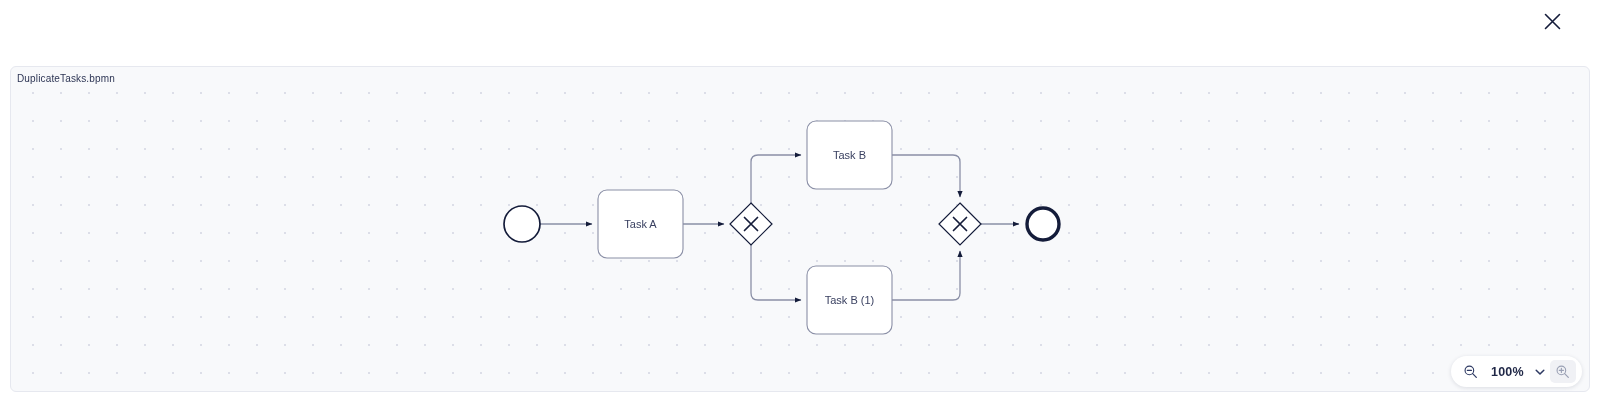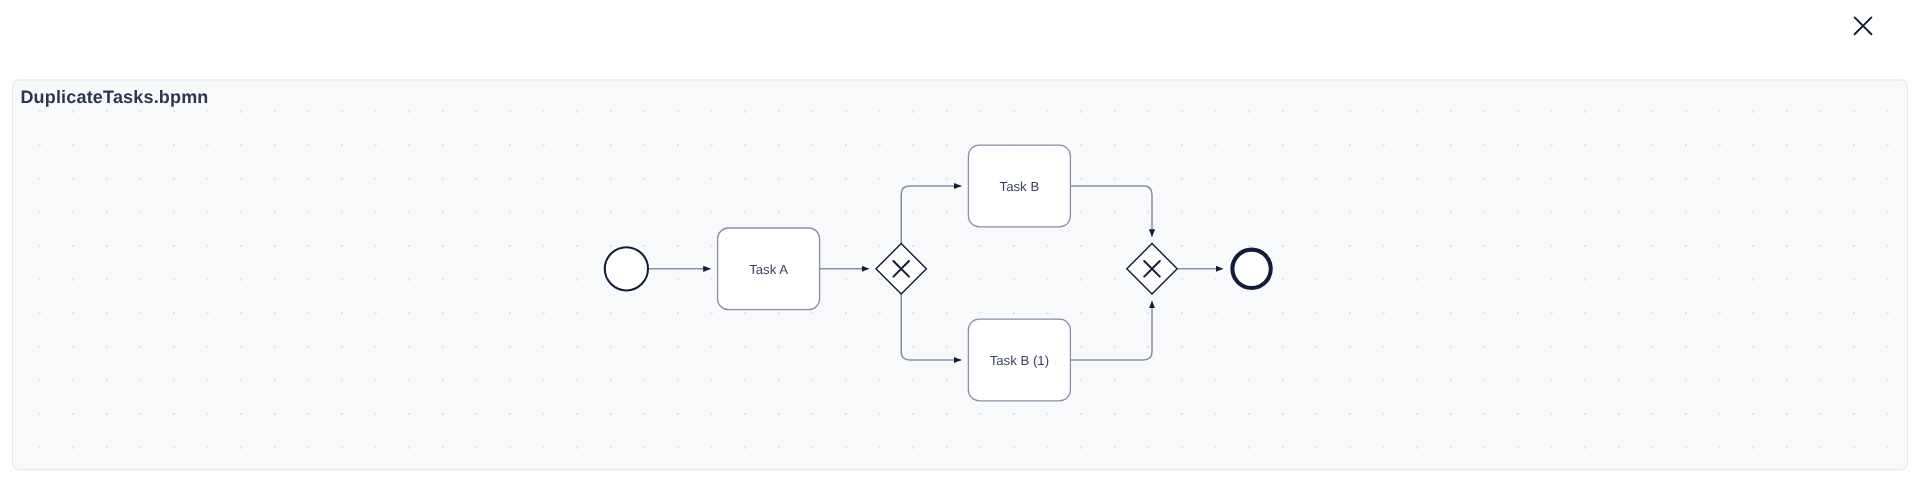--- a/index.html
+++ b/index.html
@@ -39,23 +39,22 @@
   }
   .dot-grid {
     position: absolute; inset: 0;
     background-image: radial-gradient(#dcdee8 1px, transparent 1.2px);
     background-size: 28px 28px;
     background-position: 8px 12px;
     pointer-events: none;
   }
   .file-name {
     position: absolute; left: 6px; top: 6px;
-    font-size: 15px; color: #2e3655; letter-spacing: .15px;
+    font-size: 10px; color: #2e3655; letter-spacing: .15px;
     z-index: 4;
-    font-weight: bold;
   }
 
   
   .bpmn-svg { position:absolute; left:0; top:0; width:1580px; height:326px; }
 
   .bpmn-label {
     font-family: "Liberation Sans", sans-serif;
     font-size: 11px; fill: #3a4161;
   }
 
@@ -151,14 +150,36 @@
       </g>
 
       <g>
         <polygon points="949,136 970,157 949,178 928,157" fill="#ffffff" stroke="#141c3a" stroke-width="1.2"></polygon>
         <path d="M942.5,150.5 L955.5,163.5 M955.5,150.5 L942.5,163.5" stroke="#141c3a" stroke-width="1.7" stroke-linecap="round" fill="none"></path>
       </g>
 
       <circle cx="1032" cy="157" r="16" fill="#ffffff" stroke="#141c3a" stroke-width="3.4"></circle>
     </svg>
 
+    <div class="zoom-control">
+      <button class="zoom-btn zoom-out-btn">
+        <svg width="15" height="15" viewBox="0 0 16 16">
+          <circle cx="6.8" cy="6.8" r="4.6" fill="none" stroke="#2e3a63" stroke-width="1.2"></circle>
+          <path d="M10.3 10.3 L14.2 14.2" stroke="#2e3a63" stroke-width="1.3" stroke-linecap="round"></path>
+          <path d="M4.6 6.8 L9 6.8" stroke="#2e3a63" stroke-width="1.2" stroke-linecap="round"></path>
+        </svg>
+      </button>
+      <span class="zoom-level">100%</span>
+      <button class="zoom-caret">
+        <svg width="12" height="12" viewBox="0 0 12 12">
+          <path d="M2.2 4.2 L6 8 L9.8 4.2" fill="none" stroke="#2e3a63" stroke-width="1.5" stroke-linecap="round" stroke-linejoin="round"></path>
+        </svg>
+      </button>
+      <button class="zoom-btn zoom-in-btn">
+        <svg width="15" height="15" viewBox="0 0 16 16">
+          <circle cx="6.8" cy="6.8" r="4.6" fill="none" stroke="#9aa0b4" stroke-width="1.2"></circle>
+          <path d="M10.3 10.3 L14.2 14.2" stroke="#9aa0b4" stroke-width="1.3" stroke-linecap="round"></path>
+          <path d="M4.6 6.8 L9 6.8 M6.8 4.6 L6.8 9" stroke="#9aa0b4" stroke-width="1.2" stroke-linecap="round"></path>
+        </svg>
+      </button>
+    </div>
   </div>
 </div>
 
 </body></html>

